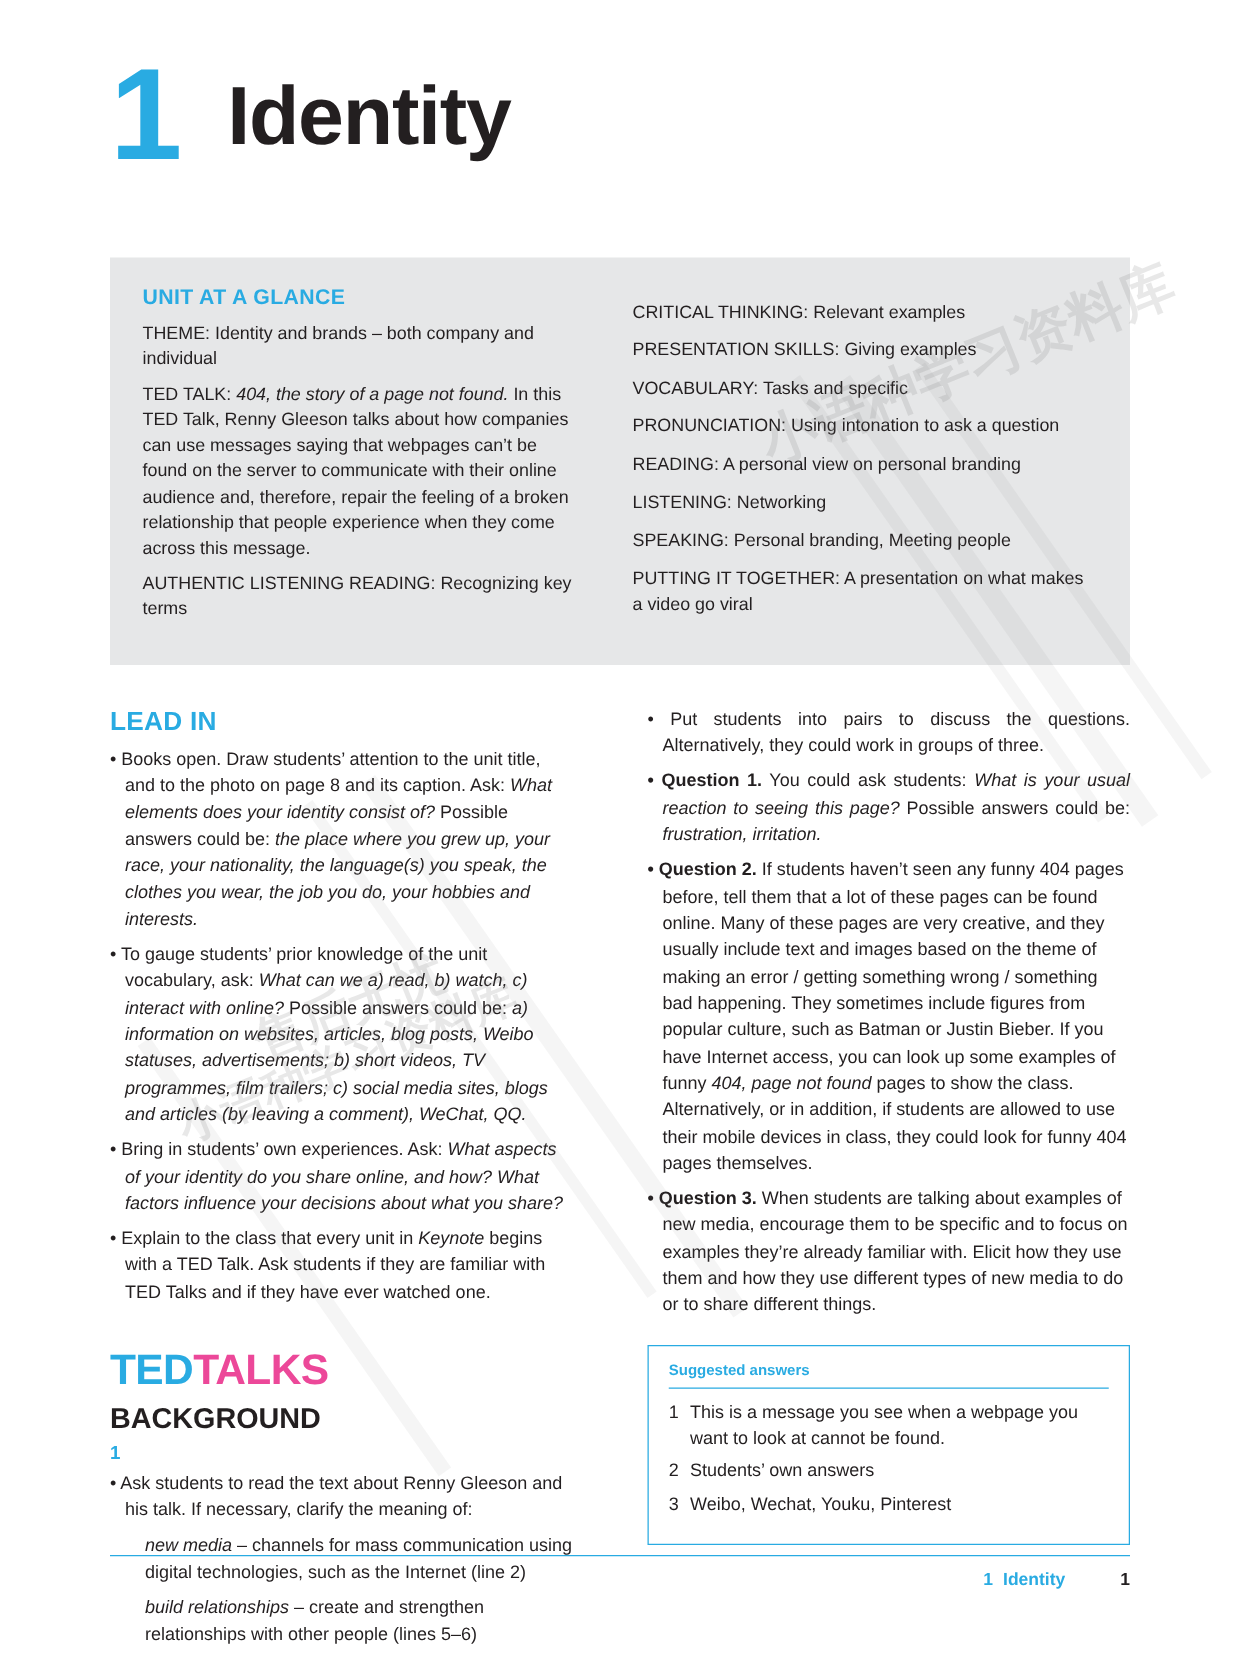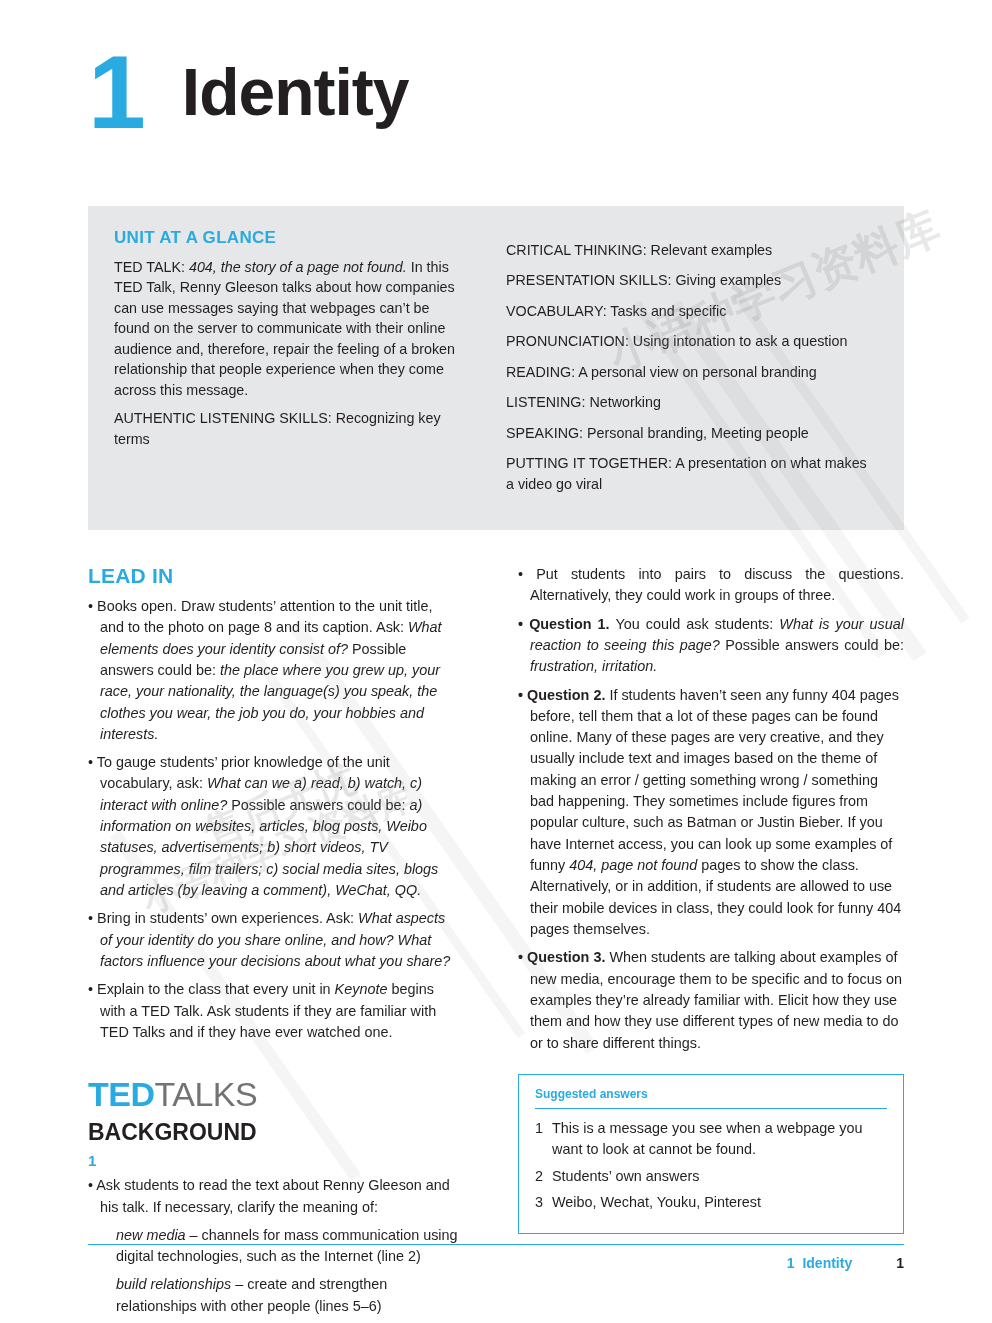--- a/index.html
+++ b/index.html
@@ -131,21 +131,21 @@
   }
   
   .ted-logo {
     margin-top: 34px;
     font-size: 34px;
     font-weight: bold;
     letter-spacing: -0.5px;
     line-height: 1;
   }
   .ted-logo .ted { color: #29abe2; }
-  .ted-logo .talks { color: #737373; font-weight: normal; }
+  .ted-logo .talks { color: #ec4899; font-weight: bold; }
   .background-head {
     font-size: 23px;
     font-weight: bold;
     color: #231f20;
     margin: 8px 0 6px 0;
   }
   .num-head {
     color: #29abe2;
     font-weight: bold;
     font-size: 15px;
@@ -197,24 +197,27 @@
 
   <div class="unit-header">
     <div class="unit-number">1</div>
     <div class="unit-title">Identity</div>
   </div>
 
   <div class="glance">
     <div class="glance-col left">
       <div class="glance-title">UNIT AT A GLANCE</div>
       <p>
+        <span class="lbl">THEME:</span><span> Identity and brands – both company and individual</span>
+      </p>
+      <p>
         <span class="lbl">TED TALK:</span><span class="it"> 404, the story of a page not found.</span><span> In this TED Talk, Renny Gleeson talks about how companies can use messages saying that webpages can’t be found on the server to communicate with their online audience and, therefore, repair the feeling of a broken relationship that people experience when they come across this message.</span>
       </p>
       <p>
-        <span class="lbl">AUTHENTIC LISTENING SKILLS:</span><span> Recognizing key terms</span>
+        <span class="lbl">AUTHENTIC LISTENING READING:</span><span> Recognizing key terms</span>
       </p>
     </div>
     <div class="glance-col right">
       <p><span class="lbl">CRITICAL THINKING:</span><span> Relevant examples</span></p>
       <p><span class="lbl">PRESENTATION SKILLS:</span><span> Giving examples</span></p>
       <p><span class="lbl">VOCABULARY:</span><span> Tasks and specific</span></p>
       <p><span class="lbl">PRONUNCIATION:</span><span> Using intonation to ask a question</span></p>
       <p><span class="lbl">READING:</span><span> A personal view on personal branding</span></p>
       <p><span class="lbl">LISTENING:</span><span> Networking</span></p>
       <p><span class="lbl">SPEAKING:</span><span> Personal branding, Meeting people</span></p>

